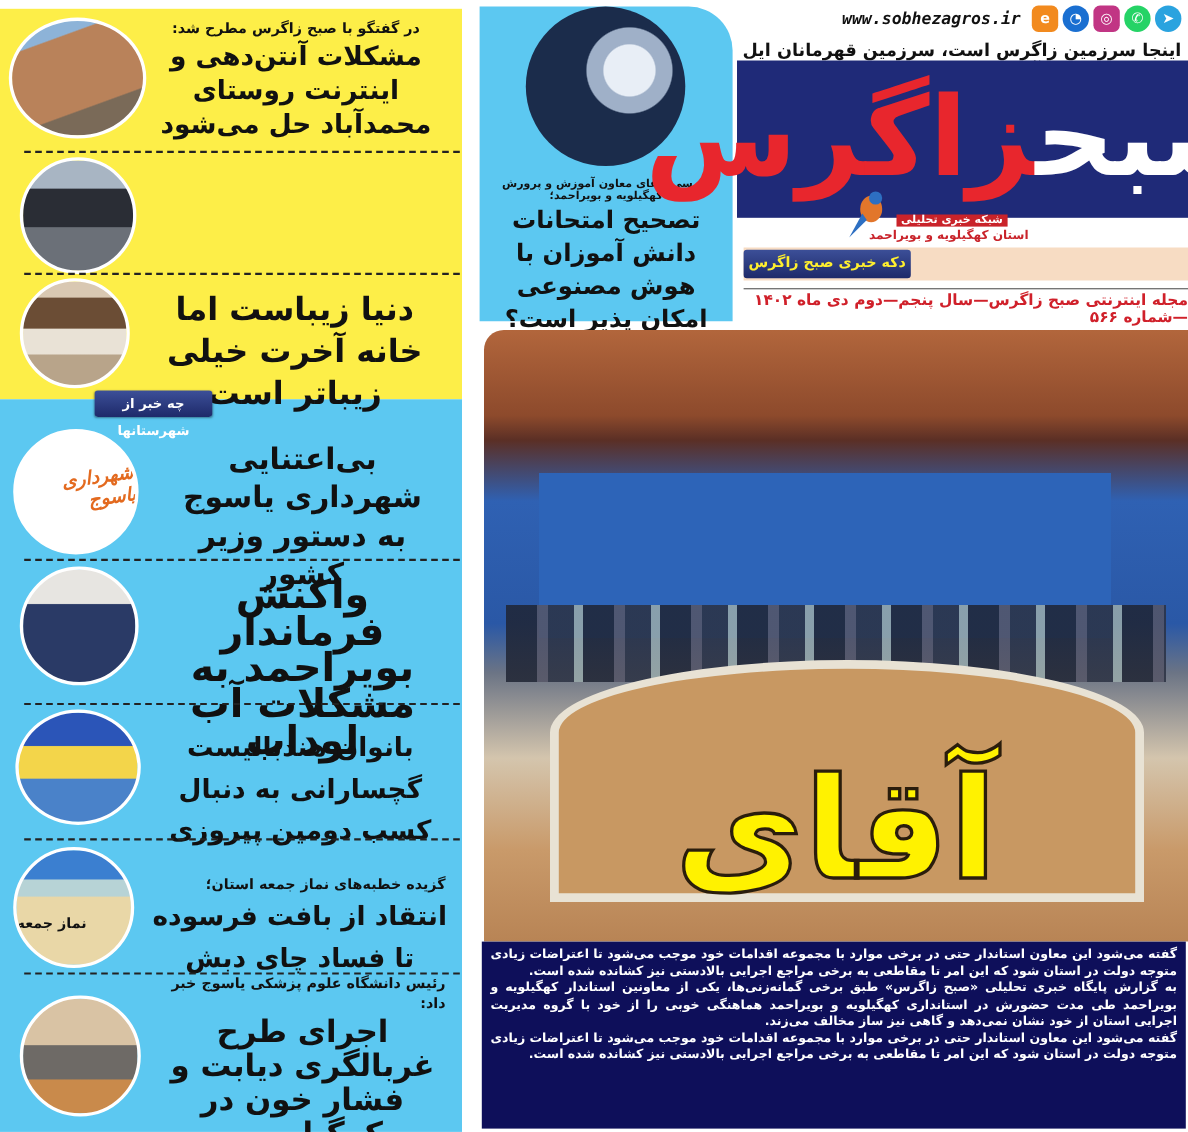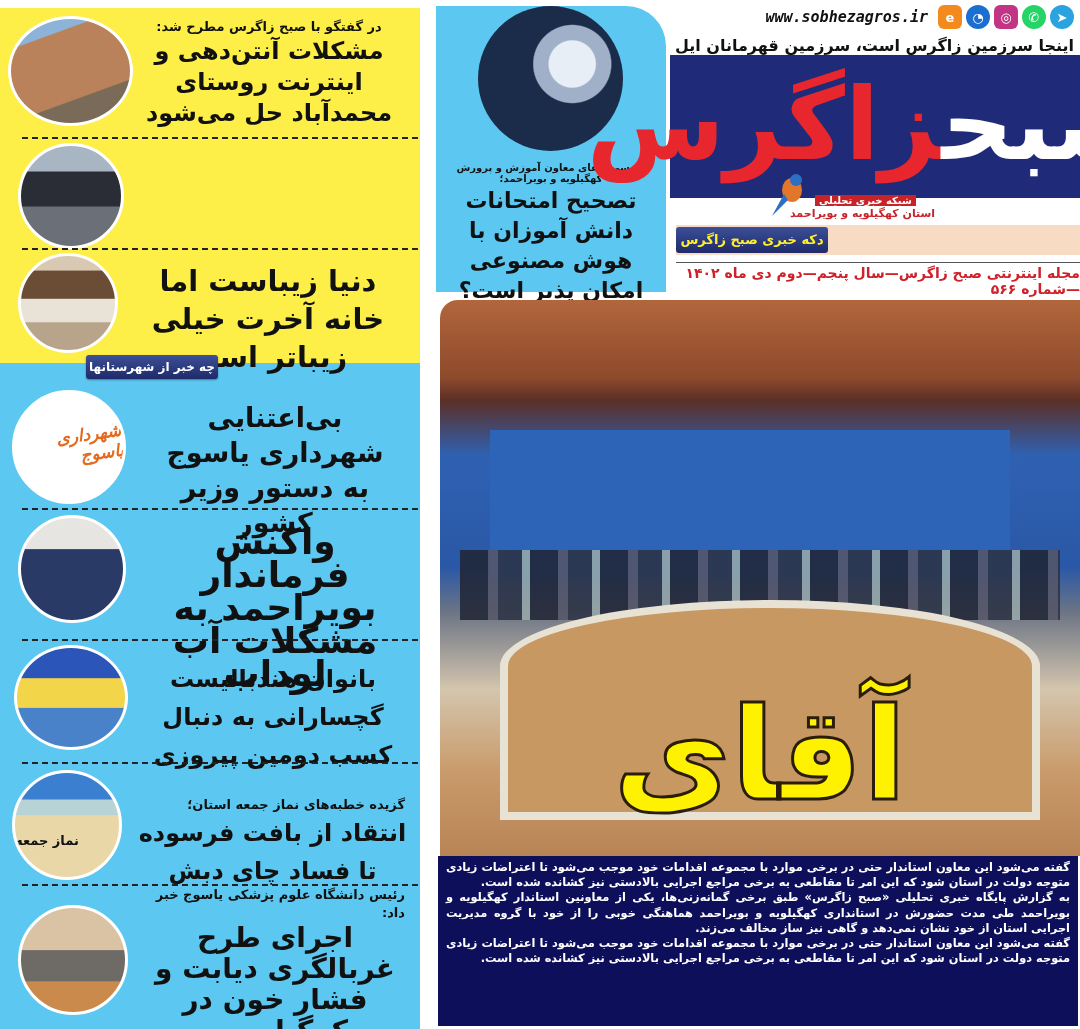--- a/index.html
+++ b/index.html
@@ -19,21 +19,21 @@
     overflow: hidden;
   }
   .story-text { position: absolute; text-align: center; direction: rtl; color: #111; }
   .kicker { font-size: 13px; font-weight: bold; color: #111; line-height: 18px; }
   .headline { font-size: 27px; font-weight: 900; line-height: 32px; letter-spacing: -0.5px; }
   .divider {
     position: absolute; left: 22px; width: 396px; height: 0;
     border-top: 2px dashed #222;
   }
   .section-tag {
-    position: absolute; left: 86px; top: 355px; width: 132px; height: 24px;
+    position: absolute; left: 86px; top: 355px; width: 107px; height: 24px;
     background: linear-gradient(#3c4f98, #1e2a6a);
     border-radius: 3px; color: #fff; font-weight: bold; font-size: 12px;
     text-align: center; line-height: 24px; direction: rtl;
     box-shadow: 0 1px 2px rgba(0,0,0,0.4);
   }
 
   
   .ai-card {
     position: absolute; left: 436px; top: 6px; width: 230px; height: 286px;
     background: #5cc8f1; border-top-right-radius: 40px;

